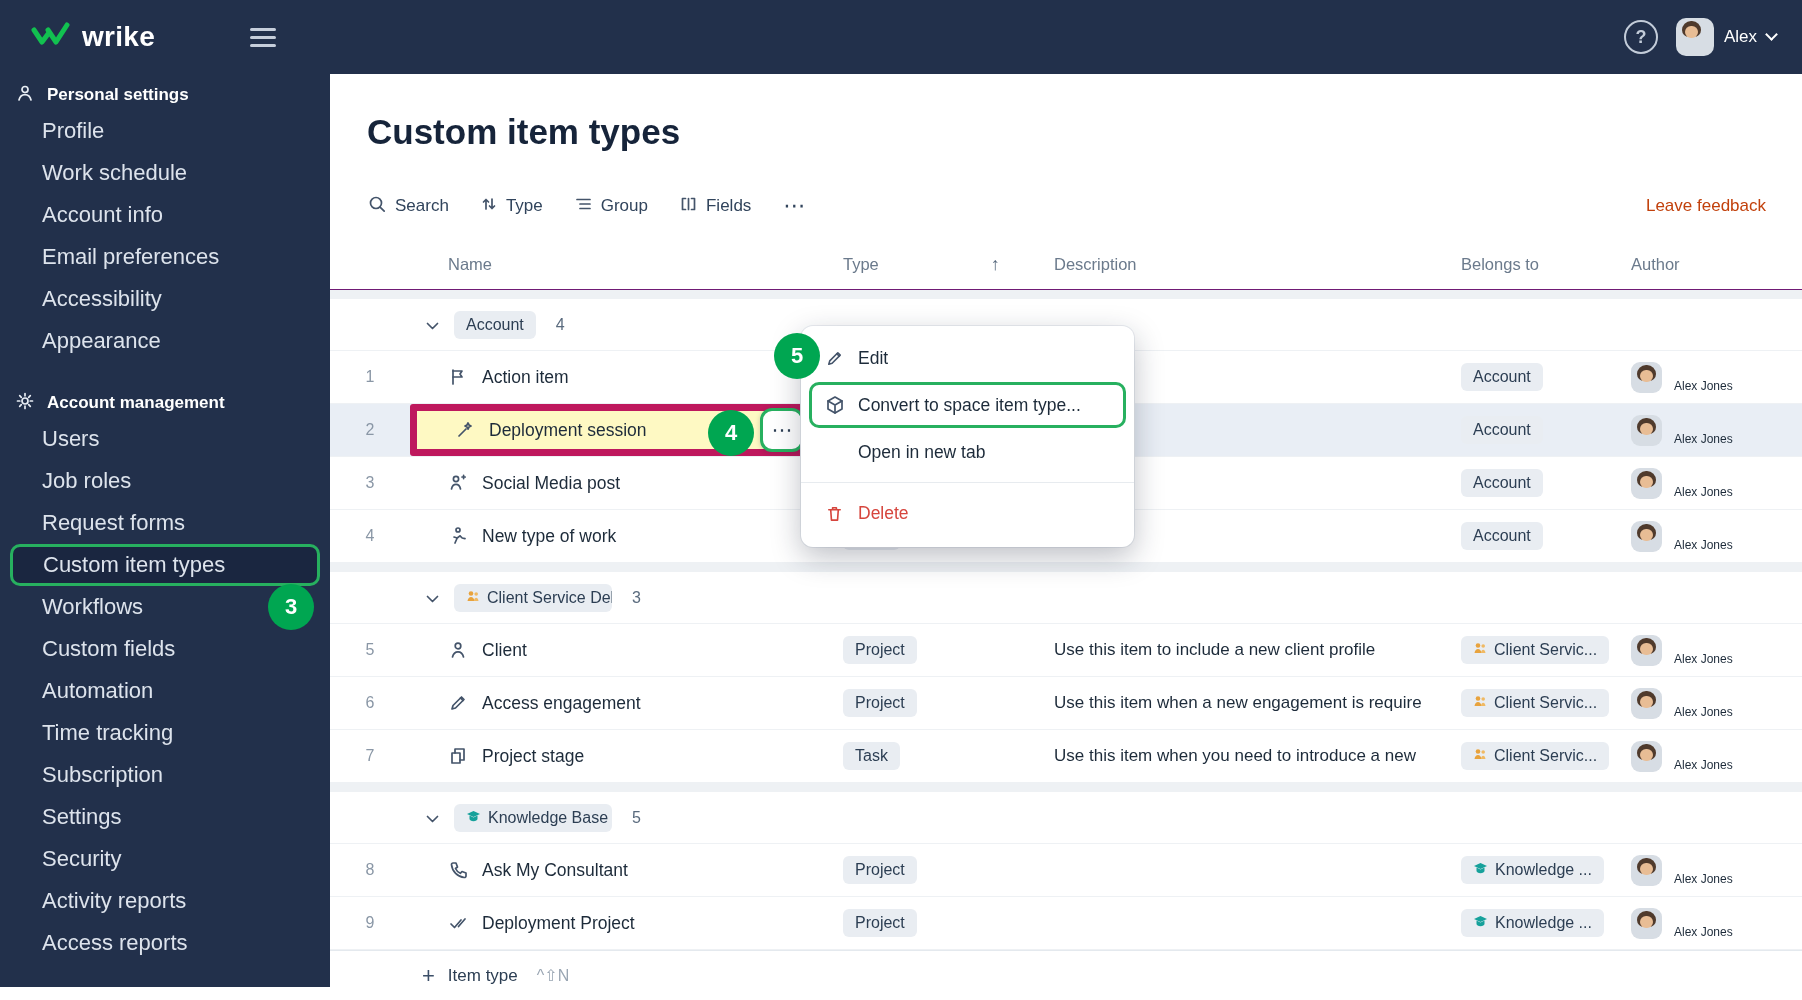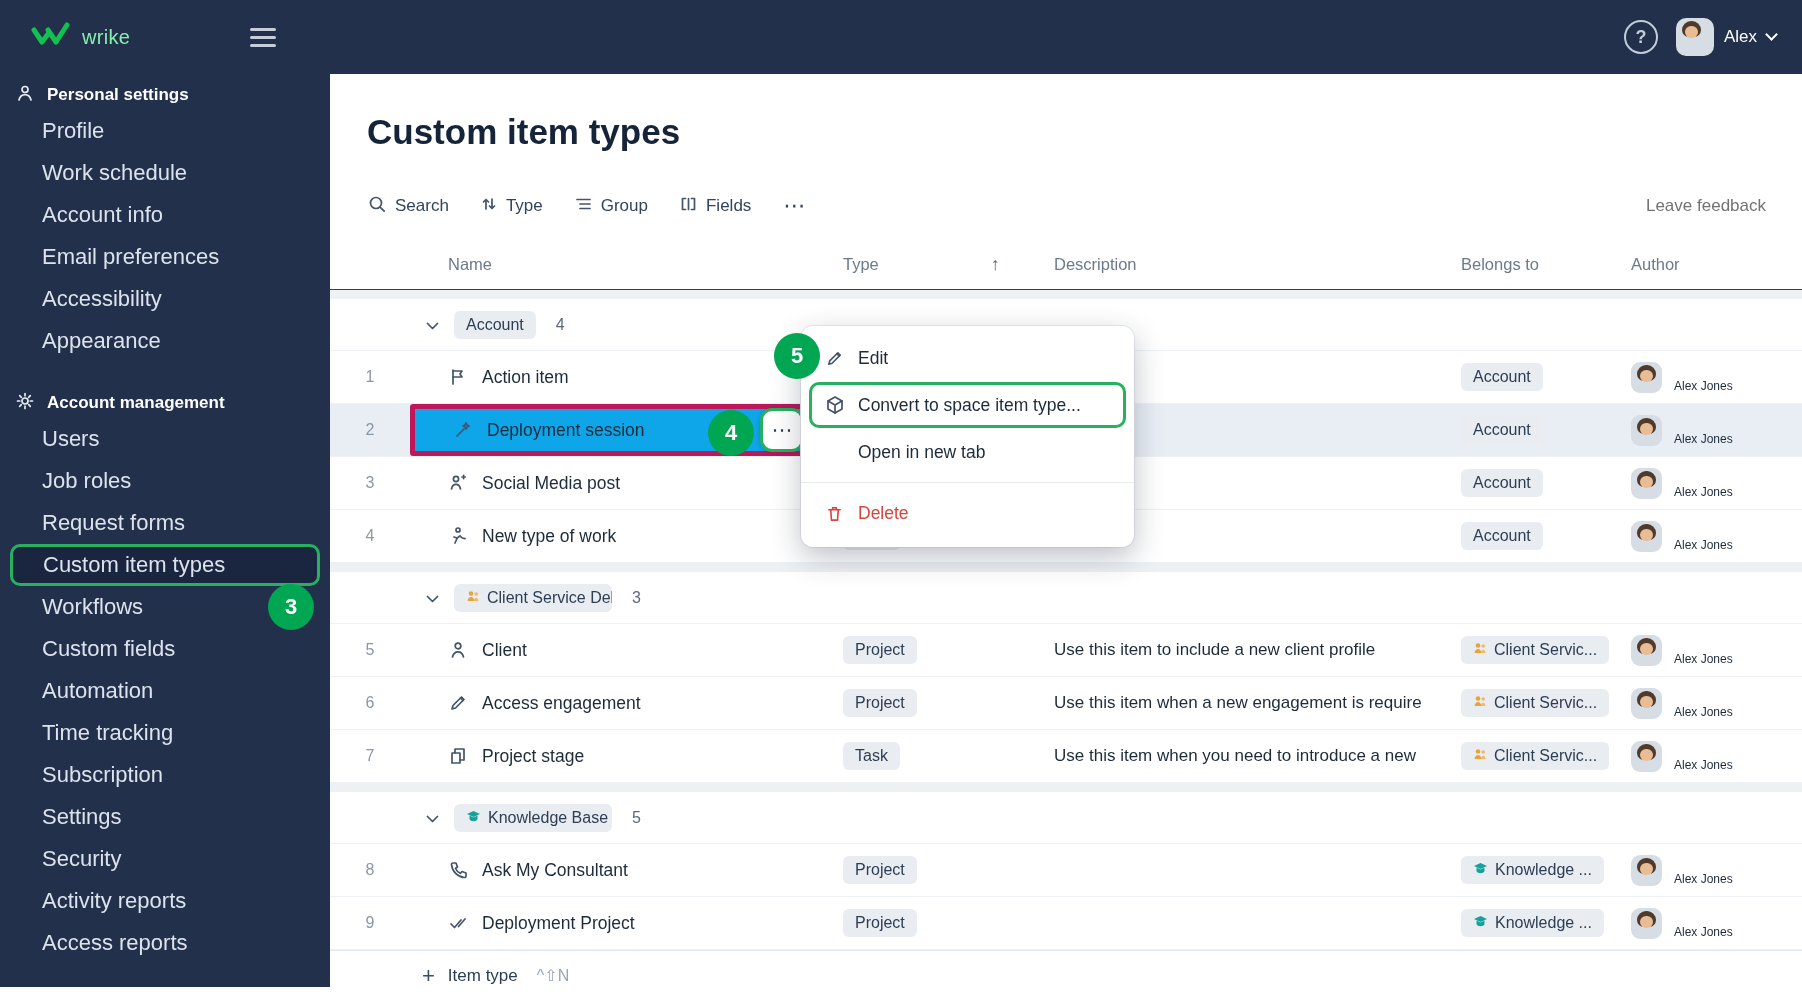--- a/index.html
+++ b/index.html
@@ -2,21 +2,21 @@
 <html><head>
 <meta charset="utf-8">
 <style>
   *{box-sizing:border-box;margin:0;padding:0}
   html,body{width:1802px;height:1000px}
   body{font-family:"Liberation Sans",sans-serif;position:relative;overflow:hidden;background:#fff;color:#1d2b3a}
 
   
   .topbar{position:absolute;top:0;left:0;width:100%;height:74px;background:#22304b;display:flex;align-items:center;z-index:30}
   .logo{display:flex;align-items:center;gap:10px;padding-left:30px;width:250px}
-  .brand{color:#86efac;font-size:20px;font-weight:400;letter-spacing:.3px}
+  .brand{color:#ffffff;font-size:28px;font-weight:700;letter-spacing:.3px}
   .hamburger{width:26px;display:flex;flex-direction:column;gap:5px;cursor:pointer}
   .hamburger span{height:3px;background:#c6cedb;border-radius:2px}
   .topbar-right{margin-left:auto;display:flex;align-items:center;gap:18px;padding-right:26px}
   .help-btn{width:34px;height:34px;border-radius:50%;border:2px solid #c3ccd9;color:#c3ccd9;display:flex;align-items:center;justify-content:center;font-size:18px;font-weight:700;cursor:pointer}
   .user{display:flex;align-items:center;gap:10px;color:#fff;font-size:17px;cursor:pointer}
   .chev{width:9px;height:9px;border-right:2px solid #fff;border-bottom:2px solid #fff;transform:rotate(45deg);margin-top:-5px}
 
   
   .sidebar{position:absolute;top:74px;left:0;width:330px;bottom:13px;background:#22304b;color:#dde3ec;padding-top:6px;z-index:20}
   .side-header{display:flex;align-items:center;gap:13px;height:30px;padding-left:16px;font-weight:700;color:#fff;font-size:17px}
@@ -29,38 +29,38 @@
   #step3{left:268px;top:584px}
   #step4{left:708px;top:410px}
   #step5{left:774px;top:333px}
 
   
   .main{position:absolute;left:330px;top:74px;right:0;bottom:0;background:#fff;overflow:hidden}
   .page-title{font-size:35px;font-weight:800;color:#16243a;padding:36px 0 0 37px;line-height:44px}
   .toolbar{display:flex;align-items:center;gap:32px;margin:30px 36px 0 38px;height:44px;font-size:17px;color:#31445c}
   .tool{display:flex;align-items:center;gap:9px;cursor:pointer}
   .tool-more{font-size:22px;color:#31445c;cursor:pointer}
-  .feedback{margin-left:auto;font-size:17px;color:#737373;cursor:pointer}
+  .feedback{margin-left:auto;font-size:17px;color:#c2410c;cursor:pointer}
 
   .grid{display:grid;grid-template-columns:80px 433px 211px 407px 170px 1fr;align-items:center}
   .table-header{height:50px;margin-top:12px;border-bottom:1px solid #701a75;color:#6b7a8c;font-size:16.5px}
   .th-name{grid-column:2;padding-left:38px}
   .th-type{grid-column:3;display:flex;align-items:center}
   .sort-arrow{margin-left:112px;font-size:18px;color:#55677c;cursor:pointer}
   .th-desc{grid-column:4}.th-belongs{grid-column:5}.th-author{grid-column:6}
 
   .spacer{height:9px;background:#eef1f4}
   .group-row{display:flex;align-items:center;height:52px;padding-left:96px;gap:15px;border-bottom:1px solid #eef1f4;background:#fff}
   .group-count{color:#5a6b7e;font-size:16px;margin-left:5px}
 
   .trow{height:53px;border-bottom:1px solid #eef1f4;position:relative;background:#fff}
   .trow.selected{background:#e9eef5}
   .rownum{grid-column:1;text-align:center;color:#8a97a6;font-size:16px}
   .cell-name{grid-column:2;display:flex;align-items:center;gap:14px;padding-left:38px;font-size:17.5px;color:#1d2b3a;height:100%}
-  .selected .cell-name{border:5px solid #be185d;background:#0ea5e9;border-radius:3px}
+  .selected .cell-name{border:7px solid #be185d;background:#fef9c3;border-radius:3px}
   .item-icon{width:20px;height:20px;flex:0 0 auto;display:flex}
   .cell-type{grid-column:3}
   .cell-desc{grid-column:4;font-size:17px;color:#1d2b3a;white-space:nowrap;overflow:hidden}
   .cell-belongs{grid-column:5}
   .cell-author{grid-column:6;display:flex;align-items:flex-end;gap:12px;font-size:12px;color:#1d2b3a}
   .pill{display:inline-flex;align-items:center;gap:7px;background:#e9edf2;border-radius:6px;padding:5px 12px;font-size:16px;color:#2c3e53;max-width:158px;white-space:nowrap;overflow:hidden}
   .pill:empty{display:none}
 
   .avatar{position:relative;width:31px;height:31px;border-radius:9px;background:#d7dde4;overflow:hidden;flex:0 0 auto}
   .avatar::before{content:"";position:absolute;left:6px;top:3px;width:19px;height:16px;border-radius:9px 9px 7px 7px;background:#4f3a2c}

